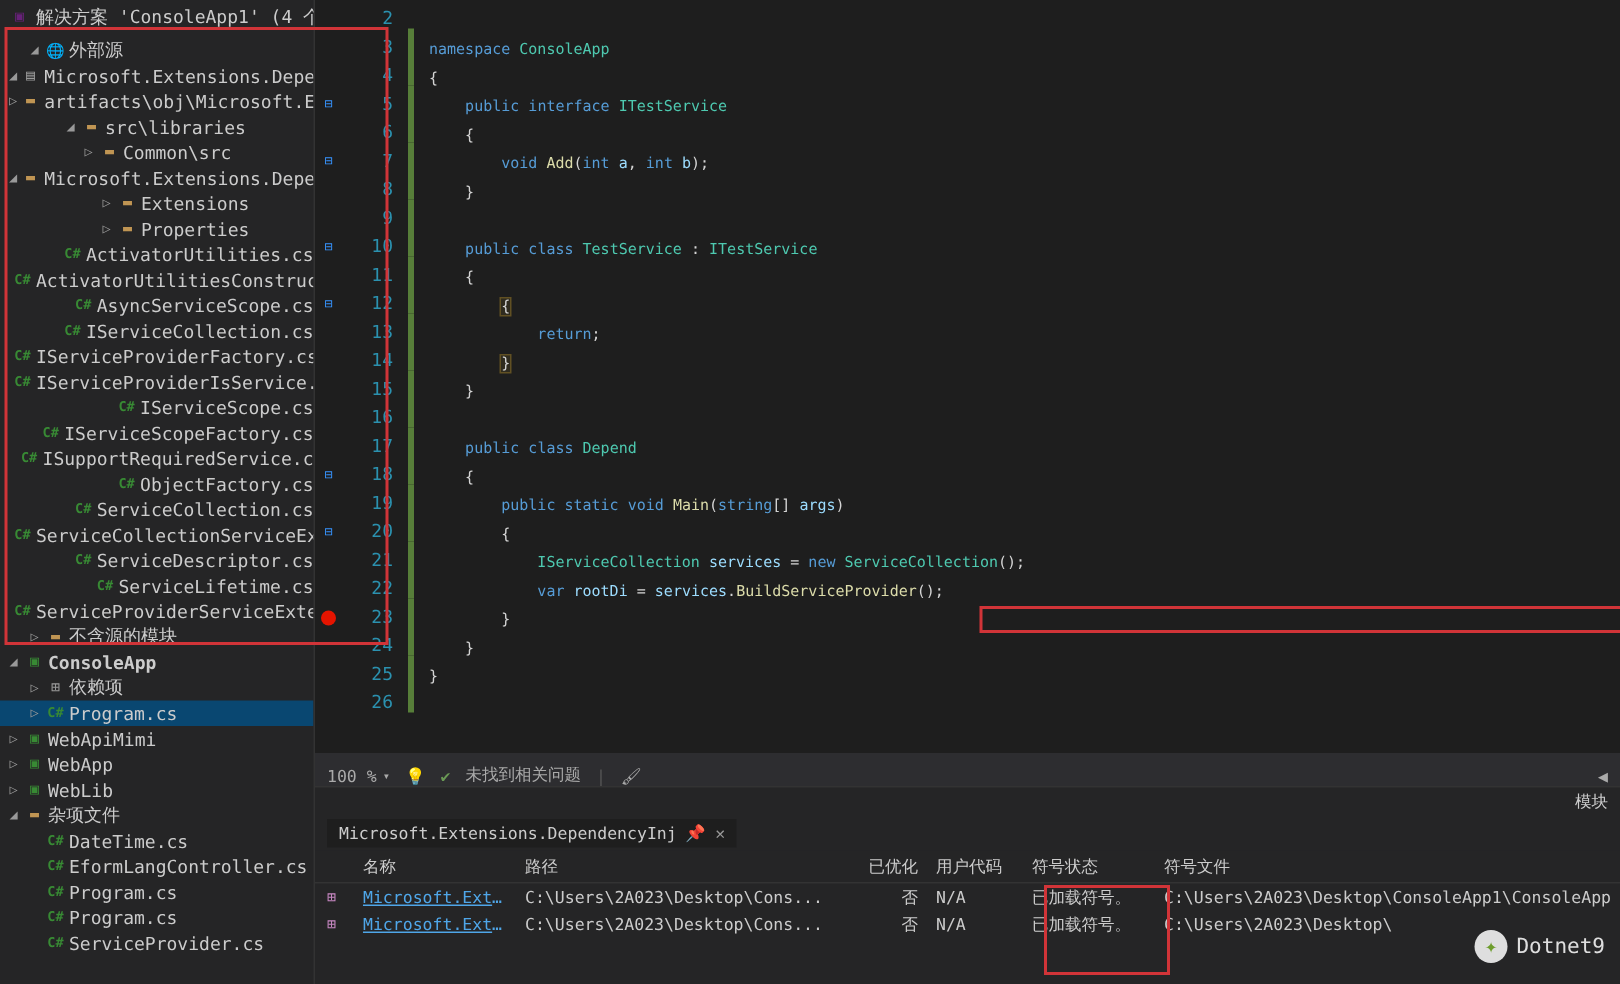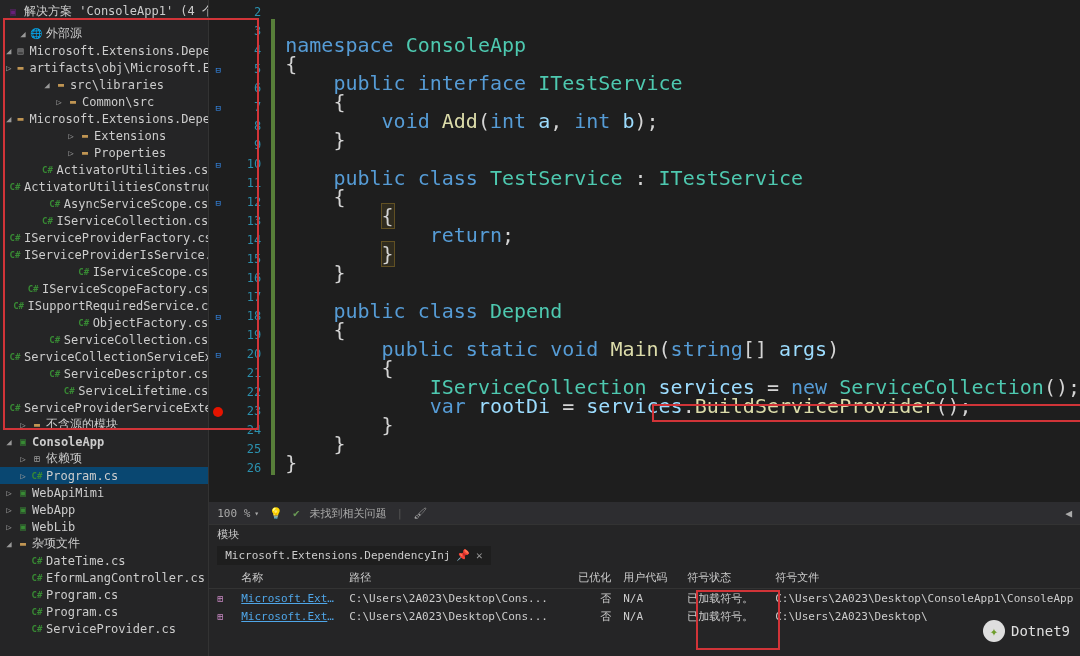--- a/index.html
+++ b/index.html
@@ -23,30 +23,30 @@
 
 .right-pane { flex: 1; display: flex; flex-direction: column; }
 .editor { flex: 1; display: flex; background: #1e1e1e; position: relative; }
 .gutter-marks { width: 18px; background: #1e1e1e; padding-top: 3px; }
 .gutter-marks .mark { height: 19px; display: flex; align-items: center; justify-content: center; font-size: 9px; color: #3794ff; }
 .line-numbers { width: 44px; text-align: right; padding: 3px 10px 0 0; color: #2b91af; background: #1e1e1e; }
 .line-numbers div { height: 19px; line-height: 19px; }
 .code-bar { width: 6px; background: #1e1e1e; }
 .code-bar div { height: 19px; }
 .code-bar .g { background: #577e39; width: 4px; }
-.code { flex: 1; padding: 17px 0 0 8px; font-family: Consolas, monospace; font-size: 20px; }
+.code { flex: 1; padding: 5px 0 0 8px; font-family: Consolas, monospace; font-size: 10px; }
 .code-line { height: 19px; line-height: 19px; white-space: pre; }
 .kw { color: #569cd6; } .typ { color: #4ec9b0; } .fn { color: #dcdcaa; } .pun { color: #d4d4d4; } .var { color: #9cdcfe; }
 .hl-box { background: rgba(255,200,50,0.08); outline: 1px solid rgba(255,200,50,0.3); }
 .code-highlight-red { position: absolute; border: 2px solid #d13438; top: 404px; left: 443px; width: 448px; height: 18px; pointer-events: none; }
-.editor-status { height: 22px; background: #2d2d30; display: flex; align-items: center; gap: 10px; padding: 0 8px; font-size: 11px; color: #aaa; }
+.editor-status { height: 22px; background: #2d2d30; display: flex; align-items: flex-end; gap: 10px; padding: 0 8px; font-size: 11px; color: #aaa; }
 .zoom { display: flex; align-items: center; gap: 4px; }
 
 .bottom-panel { height: 132px; background: #252526; border-top: 1px solid #333; display: flex; flex-direction: column; }
-.panel-tabs { height: 18px; padding: 2px 8px; font-size: 11px; color: #ccc; }
+.panel-tabs { height: 18px; padding: 2px 8px; font-size: 11px; color: #ccc; text-align: right; }
 .panel-doc-tabs { height: 24px; padding: 0 8px; display: flex; align-items: center; }
 .doc-tab { background: #1e1e1e; padding: 3px 8px; font-size: 11px; display: flex; align-items: center; gap: 6px; }
 .doc-tab .close { font-size: 11px; color: #999; cursor: pointer; }
 .modules-grid { flex: 1; display: flex; flex-direction: column; }
 .mod-header { display: flex; background: #252526; border-bottom: 1px solid #333; height: 22px; align-items: center; padding-left: 26px; }
 .mod-header div { padding: 0 6px; font-size: 11px; }
 .mod-row { display: flex; height: 18px; align-items: center; padding-left: 8px; }
 .mod-row .row-icon { width: 18px; color: #c586c0; font-size: 10px; }
 .mod-cell { padding: 0 6px; font-size: 11px; overflow: hidden; text-overflow: ellipsis; white-space: nowrap; }
 .c-name { width: 108px; } .c-path { width: 216px; } .c-opt { width: 58px; text-align: right; } .c-user { width: 64px; } .c-sym { width: 88px; } .c-symf { flex: 1; }

